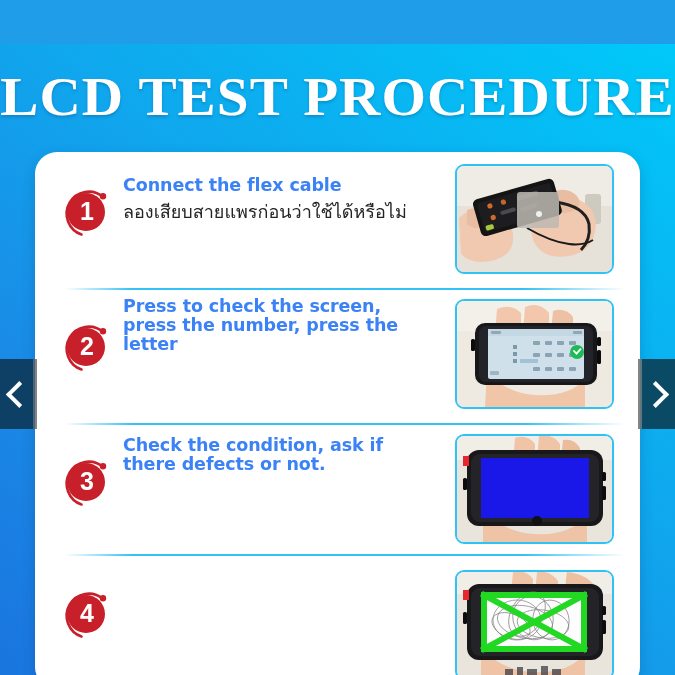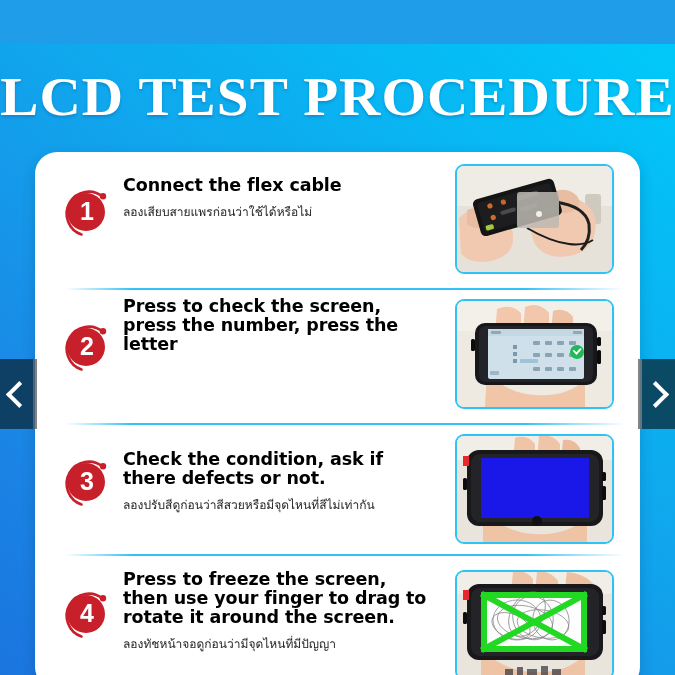--- a/index.html
+++ b/index.html
@@ -70,34 +70,34 @@
     font-family:"Liberation Sans",sans-serif;
     padding-left:2px;padding-top:1px;
     box-sizing:border-box;
   }
 
   
   .txt{
     position:absolute;left:88px;top:22px;width:310px;
   }
   .en{
-    color:#000000;
+    color:#3b82f6;
     font-weight:bold;
     font-size:17.5px;
     line-height:19px;
     letter-spacing:-0.1px;
     font-family:"DejaVu Sans",sans-serif;
   }
   .s2 .txt{top:8px;}
-  .s3 .txt{top:26px;}
+  .s3 .txt{top:12px;}
   .s4 .txt{top:14px;}
   .th{
     margin-top:7px;
     color:#242424;
-    font-size:12px;
+    font-size:18px;
     line-height:20px;
     font-family:"DejaVu Sans",sans-serif;
   }
 
   
   .photo{
     position:absolute;left:420px;top:10px;
     width:155px;height:106px;
     border:2px solid #2fc3f5;
     border-radius:9px;
@@ -237,21 +237,20 @@
       <div class="badge">
         <svg viewBox="0 0 54 54">
           <path d="M44 13 A22 22 0 1 0 22.5 50.5" fill="none" stroke="#c8202a" stroke-width="2.6" stroke-linecap="round"></path>
           <circle cx="44" cy="12.2" r="3.2" fill="#c8202a"></circle>
           <circle cx="27" cy="28" r="19" fill="#c8202a"></circle>
         </svg>
         <div class="num">3</div>
       </div>
       <div class="txt">
         <div class="en">Check the condition, ask if there defects or not.</div>
-        <div class="th">ลองปรับสีดูก่อนว่าสีสวยหรือมีจุดไหนที่สีไม่เท่ากัน</div>
       </div>
       <div class="photo">
         <svg viewBox="0 0 155 106" preserveAspectRatio="none">
           <rect width="155" height="106" fill="#e9e5dc"></rect>
           <rect x="0" y="0" width="155" height="24" fill="#f1eee8"></rect>
           <path d="M58 2 q12 -4 20 6 l0 18 l-22 0 Z" fill="#f0c4a6"></path>
           <path d="M82 0 q13 -3 21 8 l0 16 l-23 0 Z" fill="#f0c4a6"></path>
           <path d="M106 4 q11 -2 17 8 l0 12 l-19 0 Z" fill="#ebbb9c"></path>
           <path d="M26 74 q20 22 52 24 q34 2 52 -18 l0 26 l-104 0 Z" fill="#efc3a5"></path>
           <rect x="10" y="14" width="136" height="76" rx="12" fill="#18181b"></rect>
@@ -269,24 +268,20 @@
     <div class="divider d3"></div>
 
     <div class="step s4">
       <div class="badge">
         <svg viewBox="0 0 54 54">
           <path d="M44 13 A22 22 0 1 0 22.5 50.5" fill="none" stroke="#c8202a" stroke-width="2.6" stroke-linecap="round"></path>
           <circle cx="44" cy="12.2" r="3.2" fill="#c8202a"></circle>
           <circle cx="27" cy="28" r="19" fill="#c8202a"></circle>
         </svg>
         <div class="num">4</div>
-      </div>
-      <div class="txt">
-        <div class="en">Press to freeze the screen, then use your finger to drag to rotate it around the screen.</div>
-        <div class="th">ลองทัชหน้าจอดูก่อนว่ามีจุดไหนที่มีปัญญา</div>
       </div>
       <div class="photo">
         <svg viewBox="0 0 155 106" preserveAspectRatio="none">
           <rect width="155" height="106" fill="#e9e5dc"></rect>
           <rect x="0" y="0" width="155" height="22" fill="#f1eee8"></rect>
           <path d="M56 0 q12 -3 20 7 l0 15 l-22 0 Z" fill="#f0c4a6"></path>
           <path d="M80 0 q13 -2 21 9 l0 13 l-23 0 Z" fill="#f0c4a6"></path>
           <path d="M110 0 q22 2 30 18 q6 14 -8 22 q-12 6 -18 -6 q-8 -16 -4 -34 Z" fill="#eec0a2"></path>
           <path d="M24 76 q20 22 52 24 q34 2 52 -18 l0 24 l-104 0 Z" fill="#efc3a5"></path>
           <rect x="10" y="12" width="136" height="76" rx="12" fill="#18181b"></rect>

